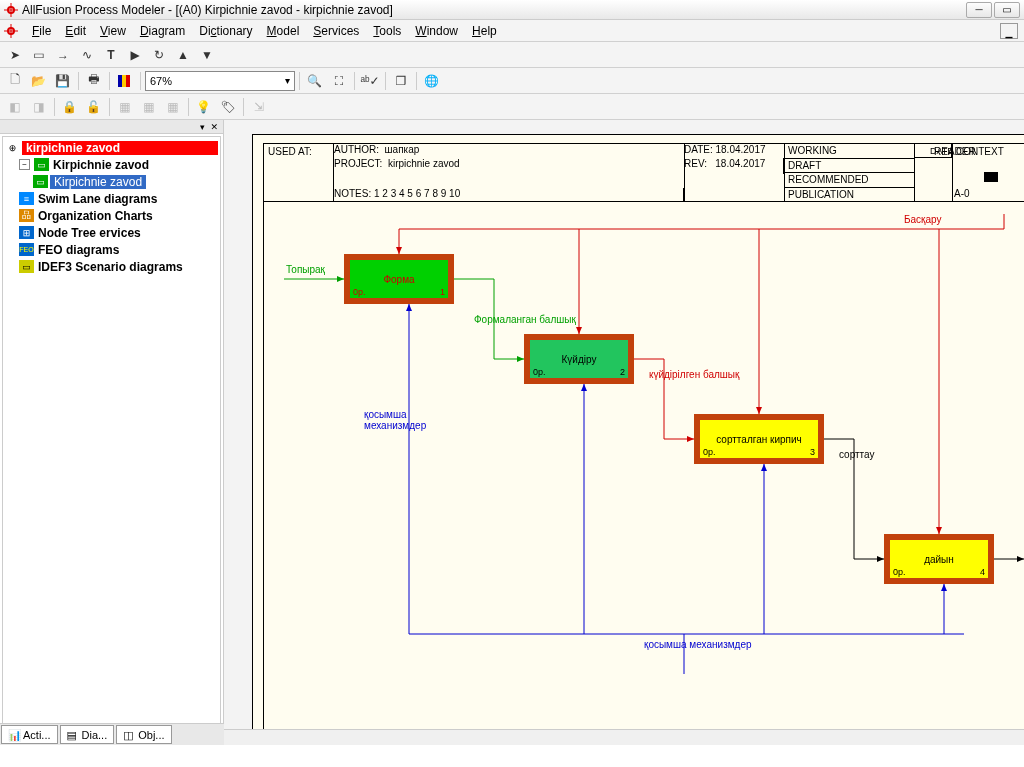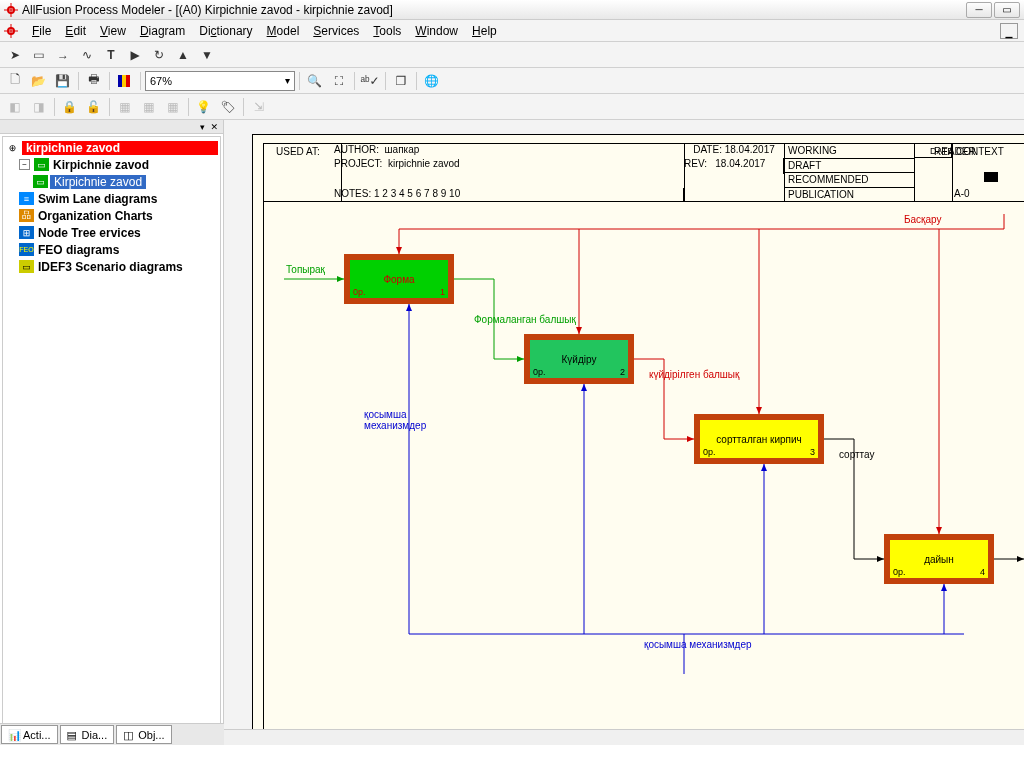--- a/index.html
+++ b/index.html
@@ -54,25 +54,25 @@
 
 
 .canvas-wrap { flex:1; background:#f3f3f3; position:relative; overflow:hidden; }
 .page { position:absolute; left:28px; top:14px; width: 980px; height: 640px; background:#fffdf0; border:1px solid #000; box-shadow: 4px 4px 0 #aaa; }
 .frame { position:absolute; left:10px; top:8px; right:0; bottom:10px; border:1px solid #000; }
 
 
 .hdr { position:absolute; left:0; top:0; right:0; height:58px; border-bottom:1px solid #000; font-size:10px;}
 .hdr div { position:absolute; }
 .hdr .cell { border-right:1px solid #000; padding:2px 4px;}
-.hdr-used { left:8px; top:0; width:70px; height:58px;}
+.hdr-used { left:0; top:0; width:70px; height:58px;}
 .hdr-auth { left:70px; top:0; width:350px; height:16px; border-bottom: none;}
 .hdr-proj { left:70px; top:14px; width:350px; height:16px;}
 .hdr-notes { left:70px; top:44px; width:350px; height:14px; border-right:1px solid #000;}
-.hdr-date { left:420px; top:0; width:100px; height:16px;text-align:center;}
+.hdr-date { left:420px; top:0; width:100px; height:16px;}
 .hdr-rev { left:420px; top:14px; width:100px; height:16px; border-right:1px solid #000;}
 .hdr-vr { position:absolute; left:420px; top:0; width:0; height:58px; border-left:1px solid #000;}
 .hdr-vr2 { position:absolute; left:520px; top:0; width:0; height:58px; border-left:1px solid #000;}
 .hdr-status { left:520px; top:0; width:130px; font-size:10px;}
 .hdr-status div { position:static; border-bottom:1px solid #000; padding:1px 4px; height:14.5px;}
 .hdr-vr3 { position:absolute; left:650px; top:0; width:0; height:58px; border-left:1px solid #000;}
 .hdr-reader { left:650px; top:0; width:80px; padding:2px 20px;}
 .hdr-vr5 { position:absolute; left:688px; top:0; width:0; height:58px; border-left:1px solid #000;}
 .hdr-context { left:688px; top:0; width:60px; padding:2px 4px;}
 .ctx-box { position:absolute; left:720px; top:28px; width:14px; height:10px; background:#000;}

